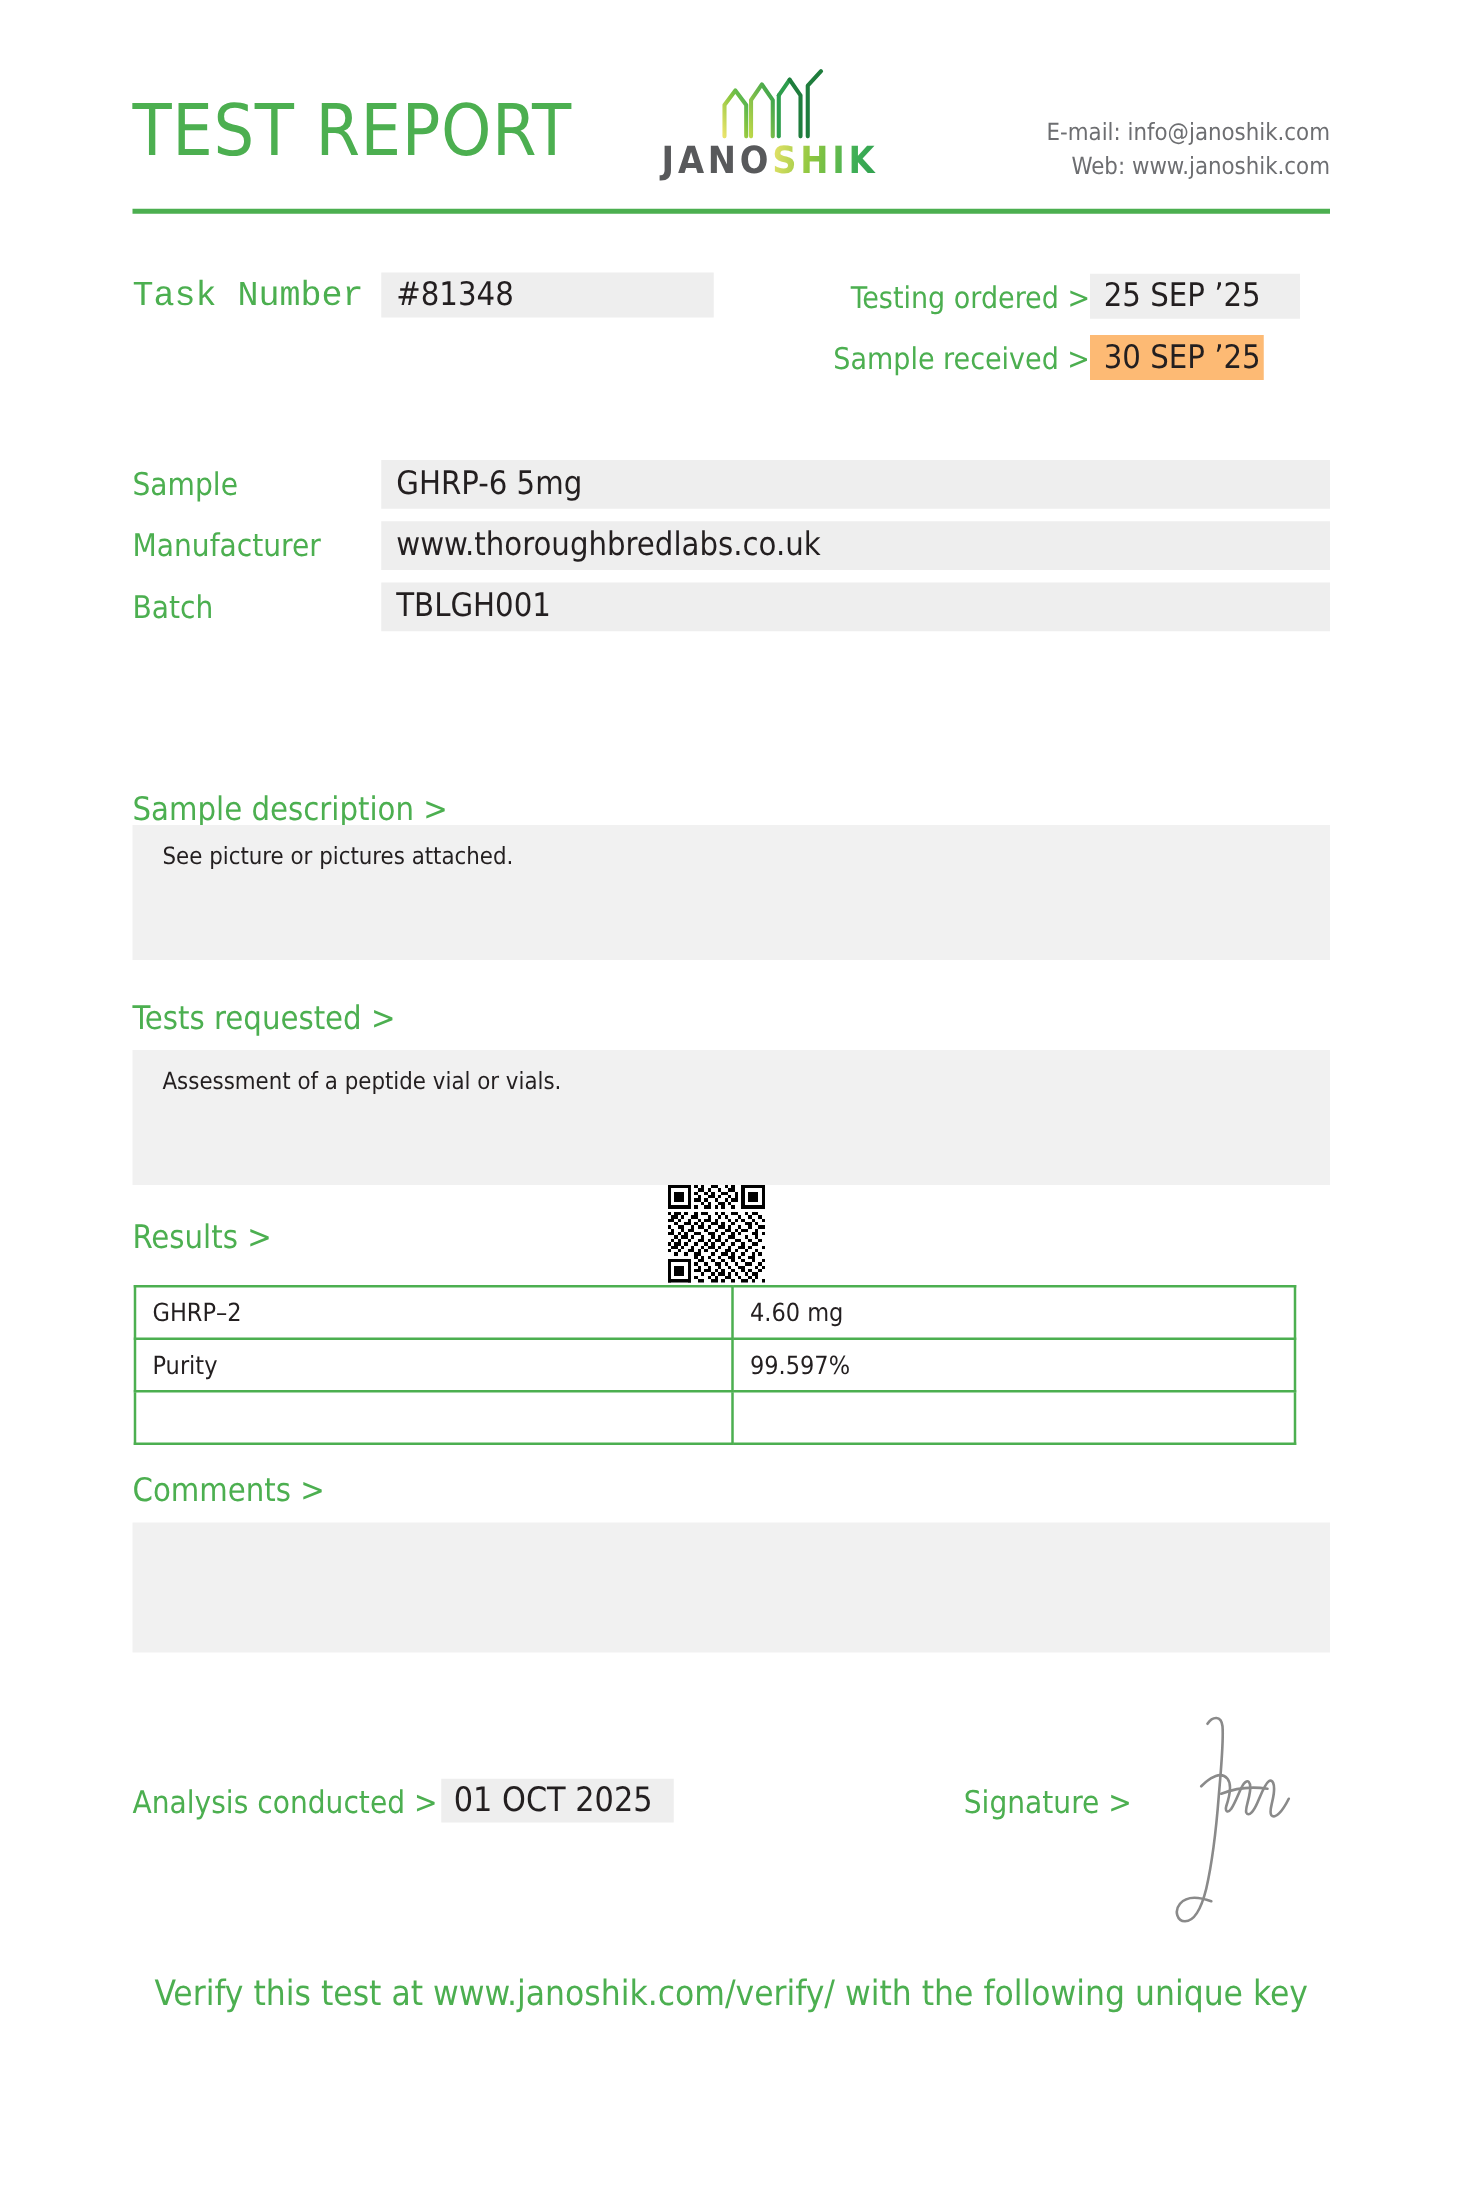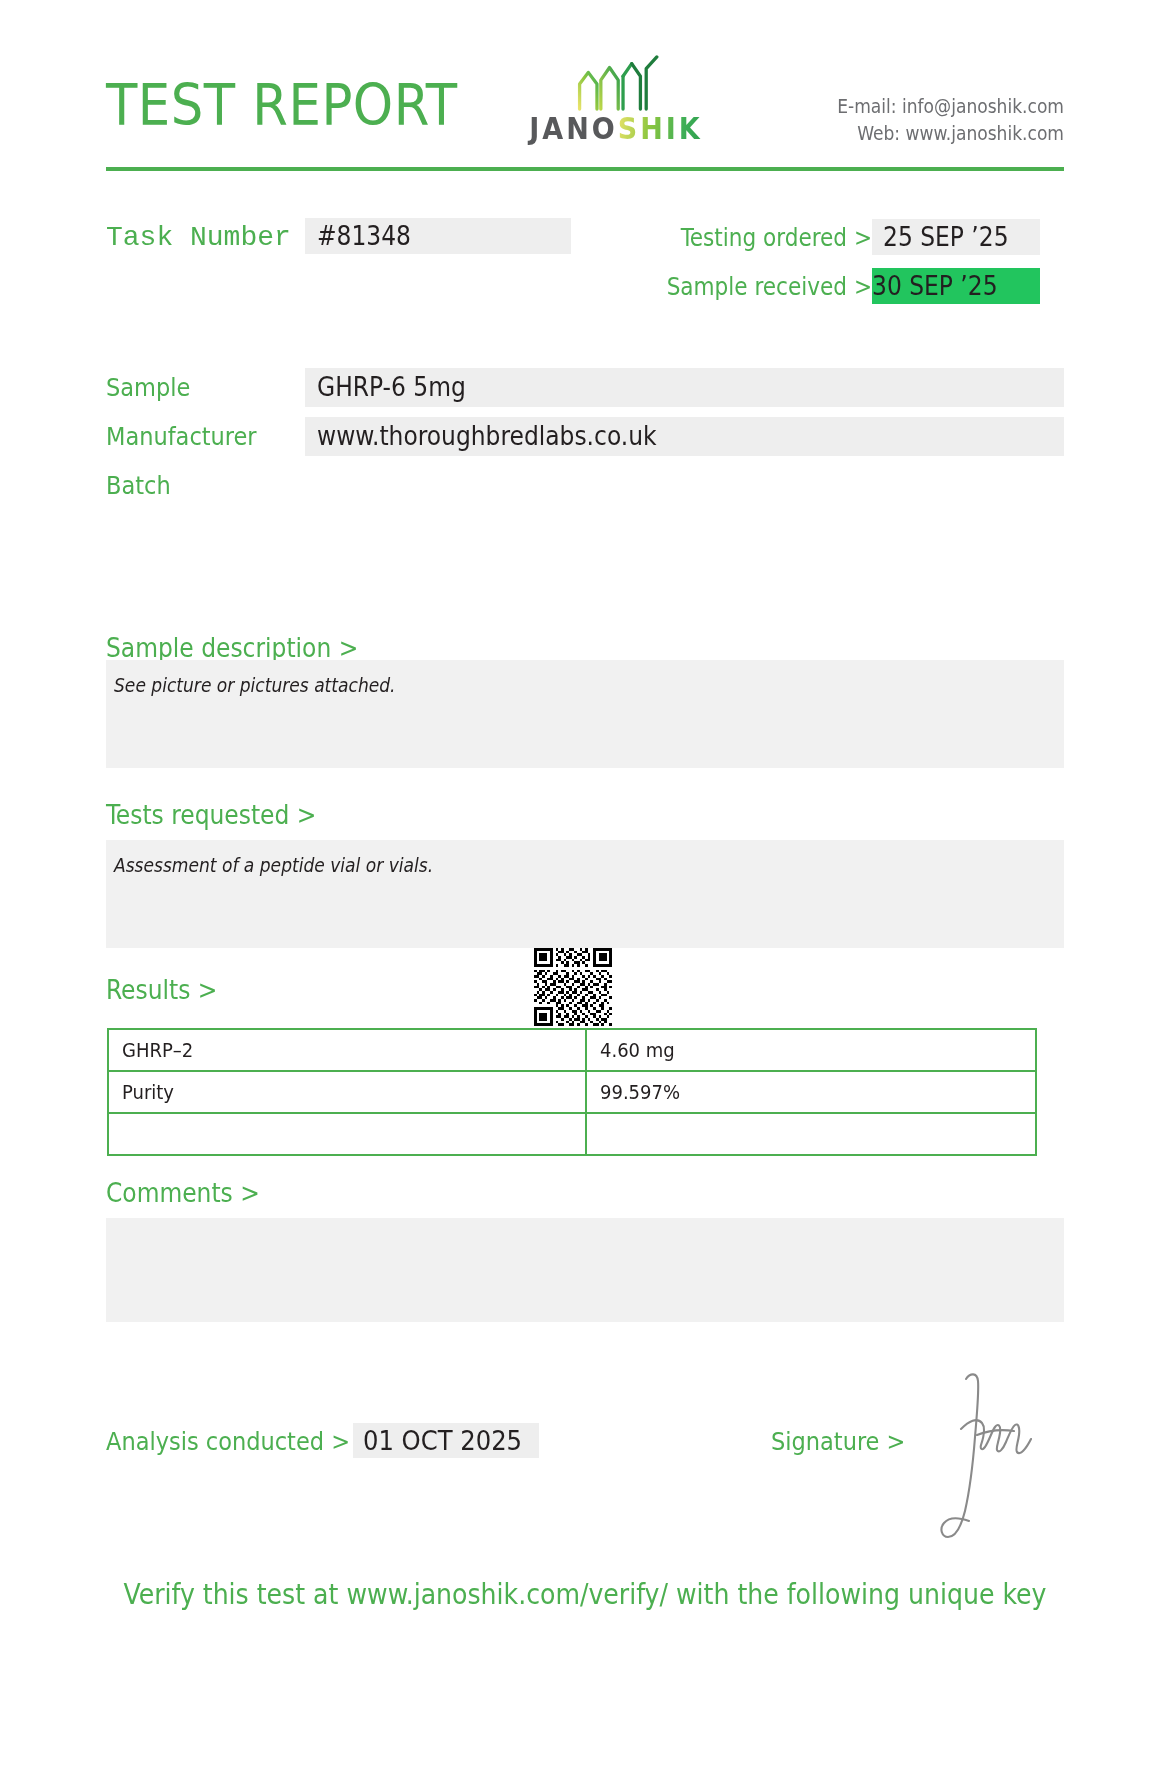--- a/index.html
+++ b/index.html
@@ -127,25 +127,26 @@
     background: #eeeeee;
     font-size: 26px;
     line-height: 36px;
     padding-left: 11px;
     box-sizing: border-box;
     white-space: nowrap;
   }
   .rec-value {
     position: absolute;
     left: 872px; top: 268px;
-    width: 168px;
+    width: 139px;
     height: 36px;
-    background: #22c55e;
+    background: #fdba74;
     font-size: 26px;
     line-height: 36px;
+    padding-left: 11px;
     box-sizing: border-box;
     white-space: nowrap;
   }
   
   .info {
     position: absolute;
     left: 106px; top: 368px;
     width: 958px;
   }
   .info-row {
@@ -178,24 +179,23 @@
     font-size: 26px;
     color: #4caf50;
     white-space: nowrap;
   }
   .sec-box {
     position: absolute;
     left: 106px;
     width: 958px;
     background: #f1f1f1;
     box-sizing: border-box;
-    padding: 14px 0 0 8px;
+    padding: 14px 0 0 24px;
     font-size: 19px;
     color: #231f20;
-    font-style: italic;
   }
   #desc-head { left: 106px; top: 633px; }
   #desc-box  { top: 660px; height: 108px; }
   #tests-head{ left: 106px; top: 800px; }
   #tests-box { top: 840px; height: 108px; }
   #results-head { left: 106px; top: 975px; }
   #comments-head{ left: 106px; top: 1178px; }
   #comments-box { top: 1218px; height: 104px; }
   
   .qr {
@@ -326,20 +326,21 @@
     <div class="info-row">
       <div class="info-key label-green">Sample</div>
       <div class="info-val">GHRP-6 5mg</div>
     </div>
     <div class="info-row">
       <div class="info-key label-green">Manufacturer</div>
       <div class="info-val">www.thoroughbredlabs.co.uk</div>
     </div>
     <div class="info-row">
       <div class="info-key label-green">Batch</div>
+      <div class="info-val">TBLGH001</div>
     </div>
   </div>
 
   <div class="sec-head" id="desc-head">Sample description &gt;</div>
   <div class="sec-box" id="desc-box">See picture or pictures attached.</div>
 
   <div class="sec-head" id="tests-head">Tests requested &gt;</div>
   <div class="sec-box" id="tests-box">Assessment of a peptide vial or vials.</div>
 
   <div class="sec-head" id="results-head">Results &gt;</div>

